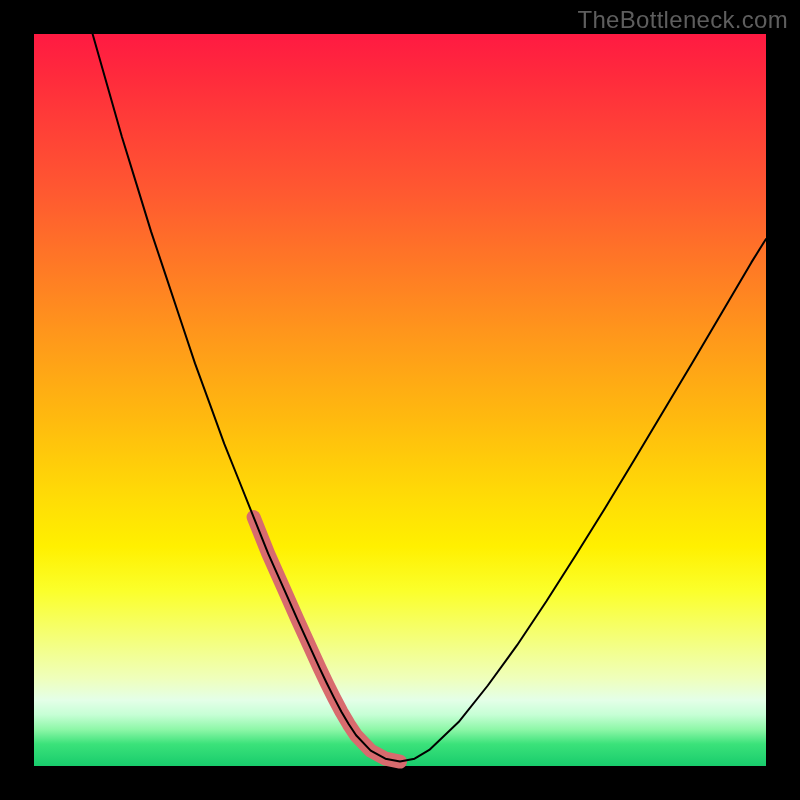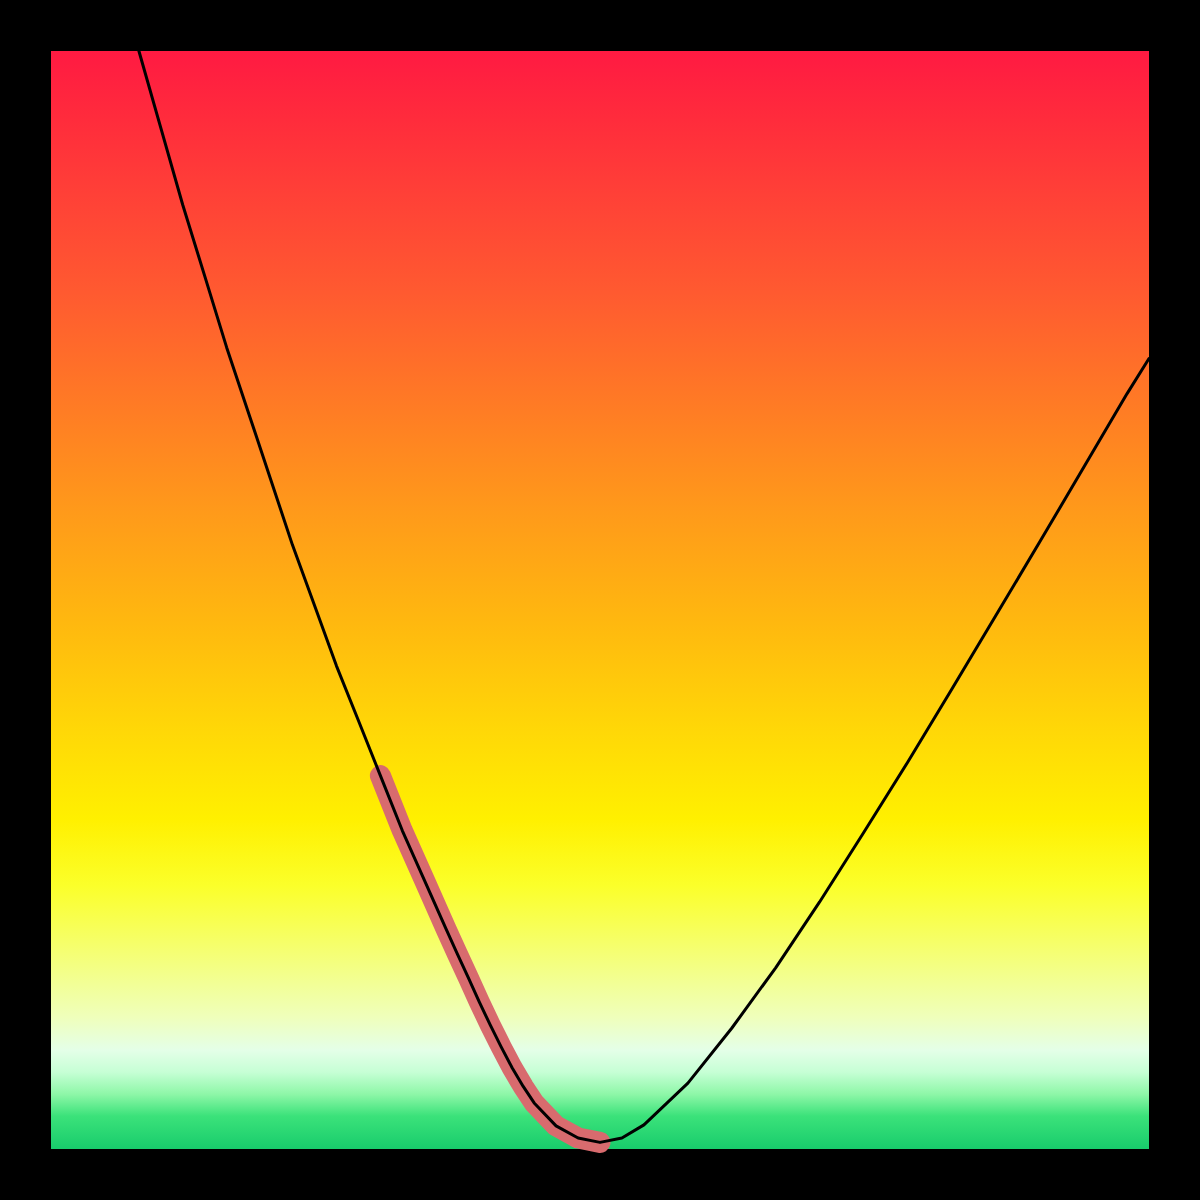--- a/index.html
+++ b/index.html
@@ -81,13 +81,14 @@
 </head>
 <body>
 
 <div class="frame">
   <div class="plot">
     <svg class="curves" viewBox="0 0 732 732" preserveAspectRatio="none">
       <path id="hl-path" class="hl" d="M 219.6 483.1 L 234.2 519.7 L 248.9 552.7 L 263.5 585.6 L 270.8 601.7 L 278.2 617.8 L 285.5 633.9 L 292.8 649.3 L 300.1 663.9 L 307.4 677.8 L 314.8 690.3 L 322.1 701.3 L 336.7 716.6 L 351.4 724.7 L 366.0 727.6"></path>
       <path id="curve-path" class="curve" d="M 58.6 0.0 L 73.2 51.2 L 87.8 102.5 L 102.5 150.1 L 117.1 197.6 L 131.8 241.6 L 146.4 285.5 L 161.0 329.4 L 175.7 369.7 L 190.3 409.9 L 205.0 446.5 L 219.6 483.1 L 234.2 519.7 L 248.9 552.7 L 263.5 585.6 L 270.8 601.7 L 278.2 617.8 L 285.5 633.9 L 292.8 649.3 L 300.1 663.9 L 307.4 677.8 L 314.8 690.3 L 322.1 701.3 L 336.7 716.6 L 351.4 724.7 L 366.0 727.6 L 380.6 724.7 L 395.3 715.9 L 424.6 688.1 L 453.8 651.5 L 483.1 611.2 L 512.4 567.3 L 541.7 521.2 L 571.0 474.3 L 600.2 426.0 L 629.5 377.0 L 658.8 327.9 L 688.1 278.2 L 717.4 228.4 L 732.0 205.0"></path>
     </svg>
   </div>
+  <div class="watermark">TheBottleneck.com</div>
 </div>
 
 </body></html>

